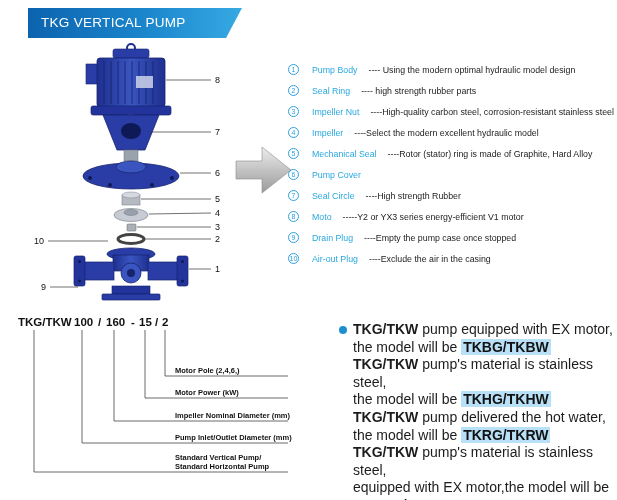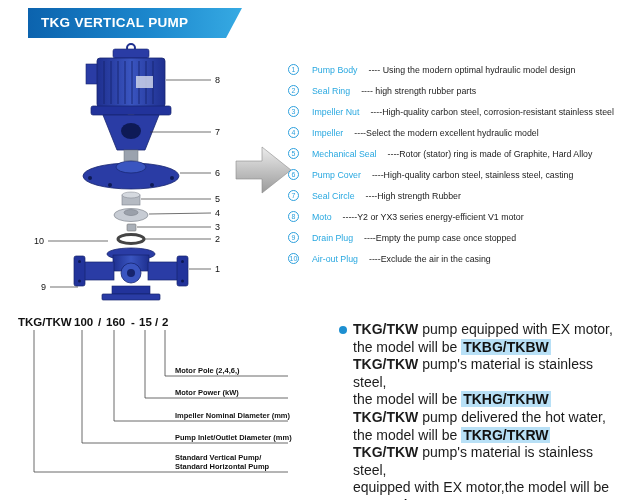--- a/index.html
+++ b/index.html
@@ -5,21 +5,21 @@
   * { margin:0; padding:0; box-sizing:border-box; }
   html,body { background:#ffffff; }
   body { font-family:"Liberation Sans", sans-serif; }
   #page { position:relative; width:617px; height:500px; background:#fff; overflow:hidden; }
 
   
   .banner {
     position:absolute; left:28px; top:8px; width:214px; height:30px;
     background:linear-gradient(90deg,#0c63ae 0%, #1b86cc 55%, #36aae3 100%);
     clip-path:polygon(0 0,100% 0,calc(100% - 16px) 100%,0 100%);
-    color:#fff; font-weight:bold; font-size:13.5px; line-height:30px;
+    color:#fff; font-weight:normal; font-size:13.5px; line-height:30px;
     padding-left:13px; letter-spacing:.3px;
   }
 
   
   .diagram-svg { position:absolute; left:0; top:0; }
   .model-svg   { position:absolute; left:8px; top:310px; }
   svg text { font-family:"Liberation Sans", sans-serif; }
 
   
   .parts { position:absolute; left:288px; top:59px; }
@@ -180,21 +180,20 @@
       <span class="pdesc">----Select the modern excellent hydraulic model</span>
     </div>
     <div class="part-row">
       <span class="badge">5</span>
       <span class="pname">Mechanical Seal</span>
       <span class="pdesc">----Rotor (stator) ring is made of Graphite, Hard Alloy</span>
     </div>
     <div class="part-row">
       <span class="badge">6</span>
       <span class="pname">Pump Cover</span>
-      <span class="pdesc">----High-quality carbon steel, stainless steel, casting</span>
     </div>
     <div class="part-row">
       <span class="badge">7</span>
       <span class="pname">Seal Circle</span>
       <span class="pdesc">----High strength Rubber</span>
     </div>
     <div class="part-row">
       <span class="badge">8</span>
       <span class="pname">Moto</span>
       <span class="pdesc">-----Y2 or YX3 series energy-efficient V1 motor</span>

